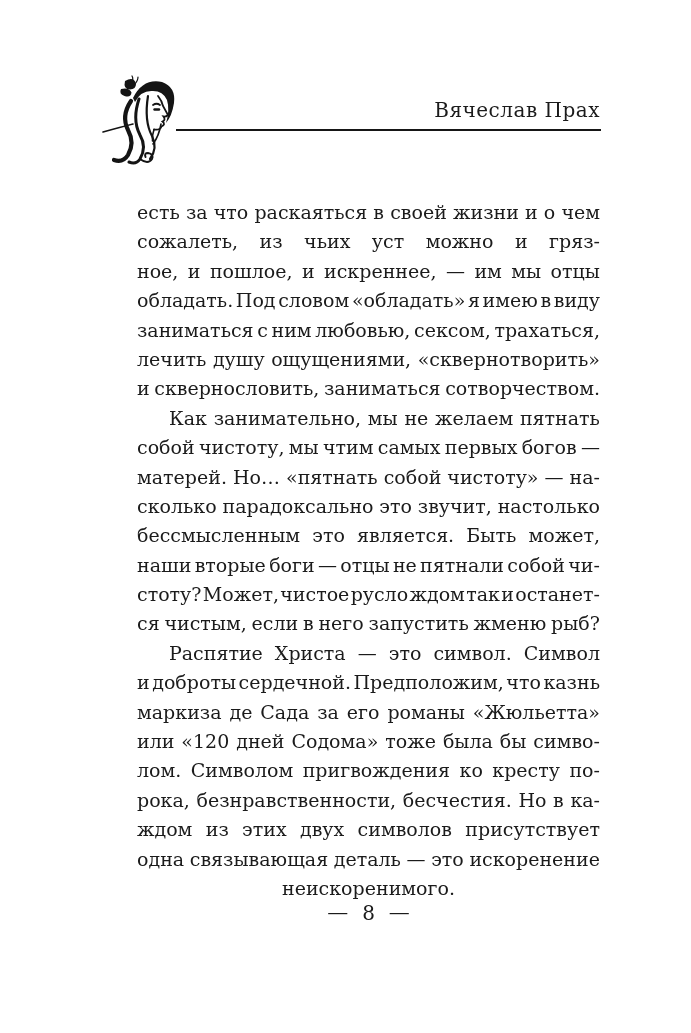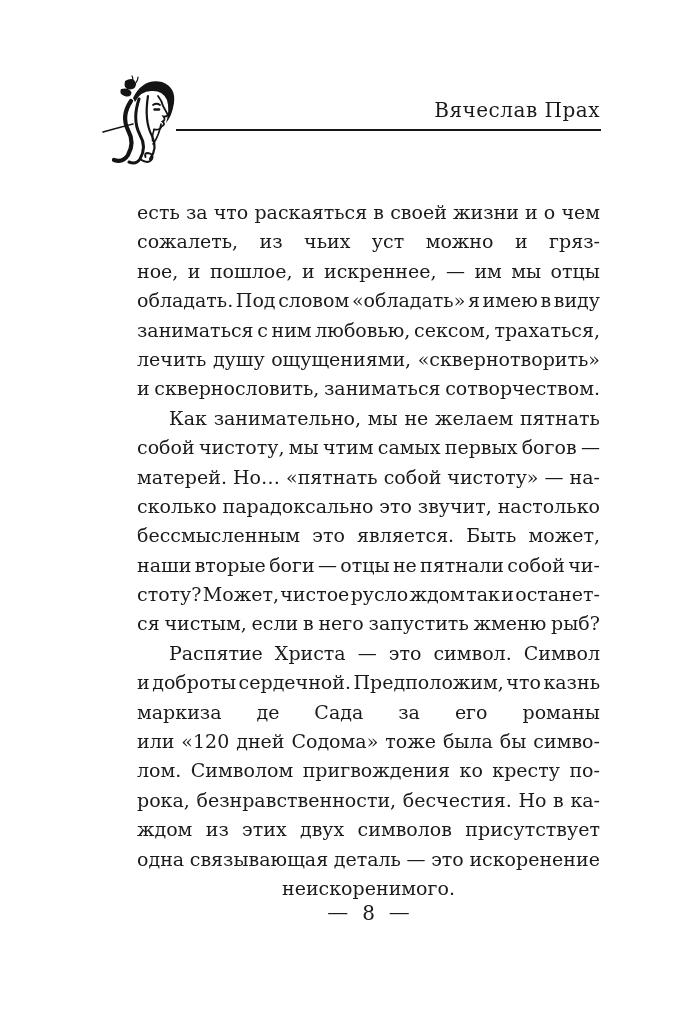--- a/index.html
+++ b/index.html
@@ -263,20 +263,21 @@
       <span>что</span>
       <span>казнь</span>
     </div>
     <div class="line">
       <span>маркиза</span>
       <span>де</span>
       <span>Сада</span>
       <span>за</span>
       <span>его</span>
       <span>романы</span>
+      <span>«Жюльетта»</span>
     </div>
     <div class="line">
       <span>или</span>
       <span>«120</span>
       <span>дней</span>
       <span>Содома»</span>
       <span>тоже</span>
       <span>была</span>
       <span>бы</span>
       <span>симво-</span>

